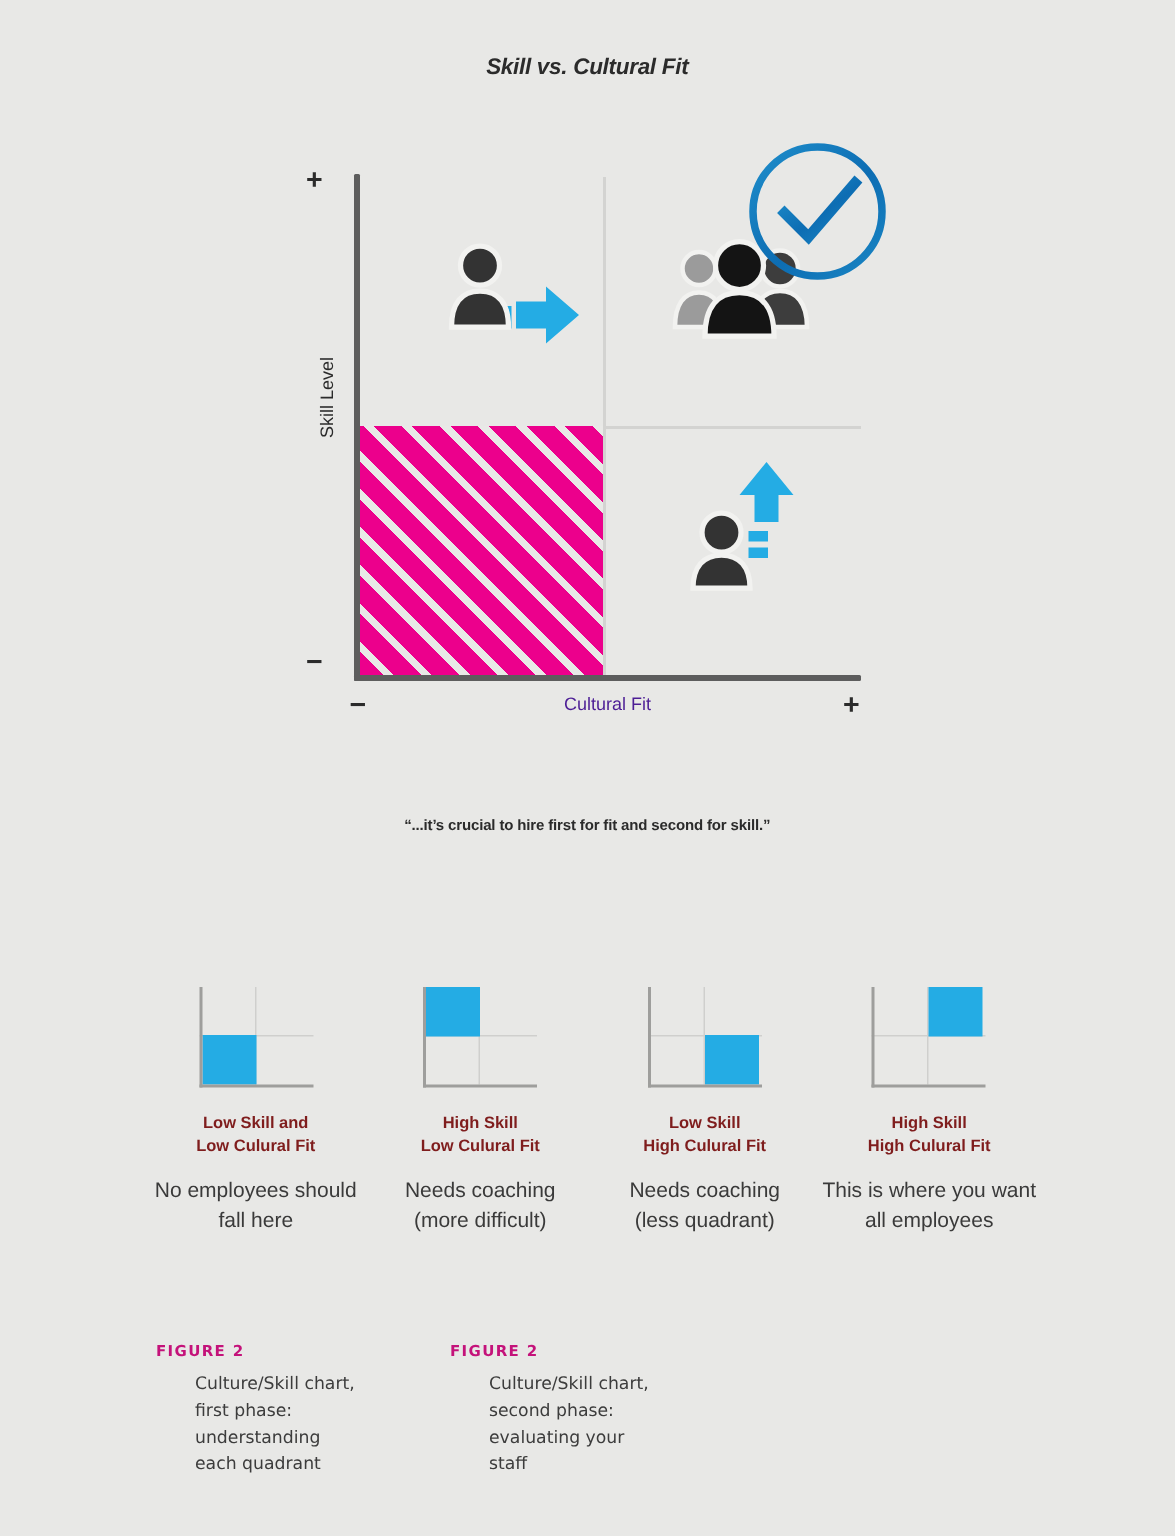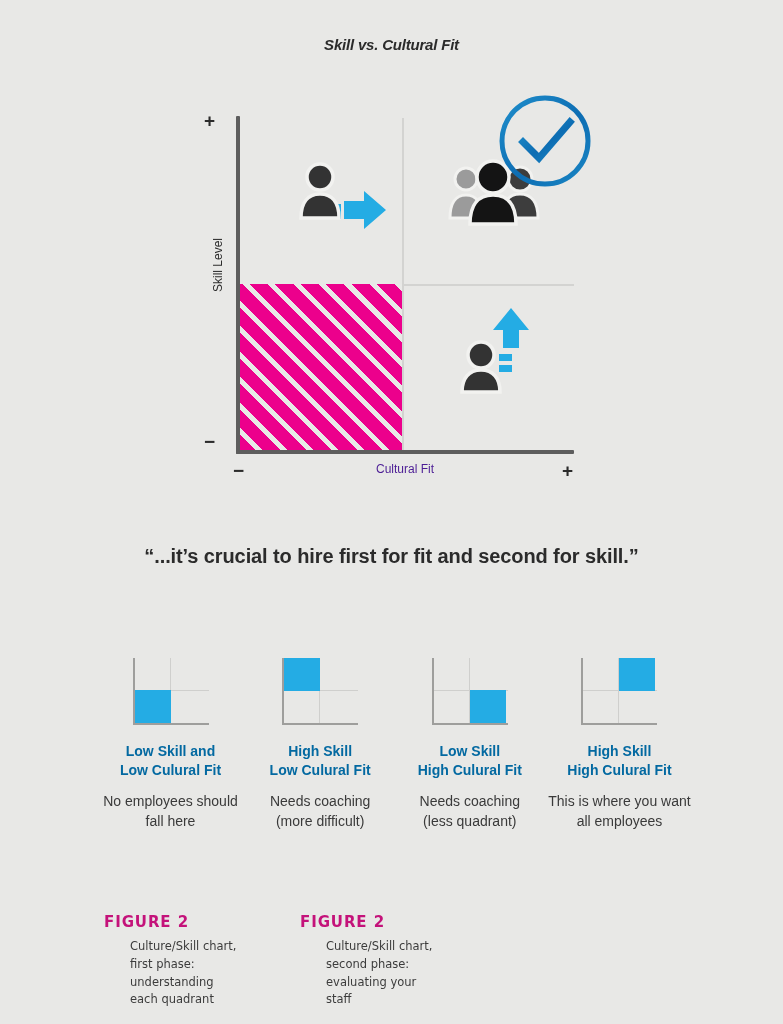--- a/index.html
+++ b/index.html
@@ -170,21 +170,21 @@
     top: 196px;
   }
 
   
   .quote {
     position: absolute;
     top: 545px;
     left: 0;
     width: 783px;
     text-align: center;
-    font-size: 20px;
+    font-size: 10px;
     font-weight: bold;
     color: #2b2b2b;
     letter-spacing: -0.1px;
   }
 
   
   .cards {
     position: absolute;
     top: 658px;
     left: 96px;
@@ -239,49 +239,48 @@
     width: 36px;
     height: 33px;
     background: #24ace4;
   }
   .sq-bl { left: 2px;  top: 32px; }
   .sq-tl { left: 2px;  top: 0px;  }
   .sq-br { left: 38px; top: 32px; }
   .sq-tr { left: 38px; top: 0px;  }
 
   .card-title {
-    font-size: 14px;
+    font-size: 11px;
     font-weight: bold;
     line-height: 1.35;
-    color: #0369a1;
+    color: #7f1d1d;
     margin-bottom: 11px;
   }
   .card-desc {
     font-size: 14px;
     line-height: 1.45;
     color: #3a3a3a;
   }
 
   
   .figures {
     position: absolute;
     top: 896px;
     left: 104px;
     display: flex;
     gap: 61px;
     font-family: "DejaVu Sans", sans-serif;
   }
   .figure-block { width: 135px; }
   .figure-label {
-    font-size: 15px;
+    font-size: 10px;
     font-weight: bold;
     letter-spacing: 0.9px;
     color: #c4127a;
     margin-bottom: 7px;
-    margin-top: 17px;
   }
   .figure-text {
     font-size: 11.5px;
     line-height: 1.55;
     color: #3c3c3c;
     margin-left: 26px;
   }
 </style>
 </head>
 <body>

